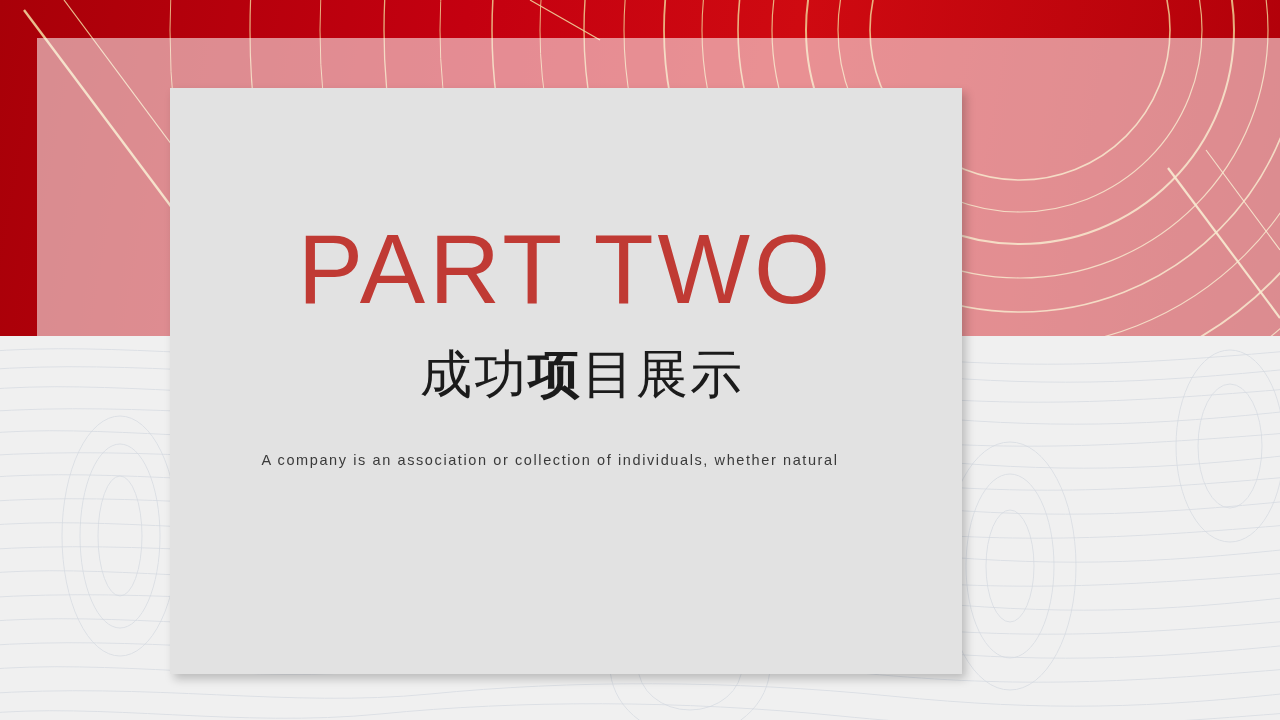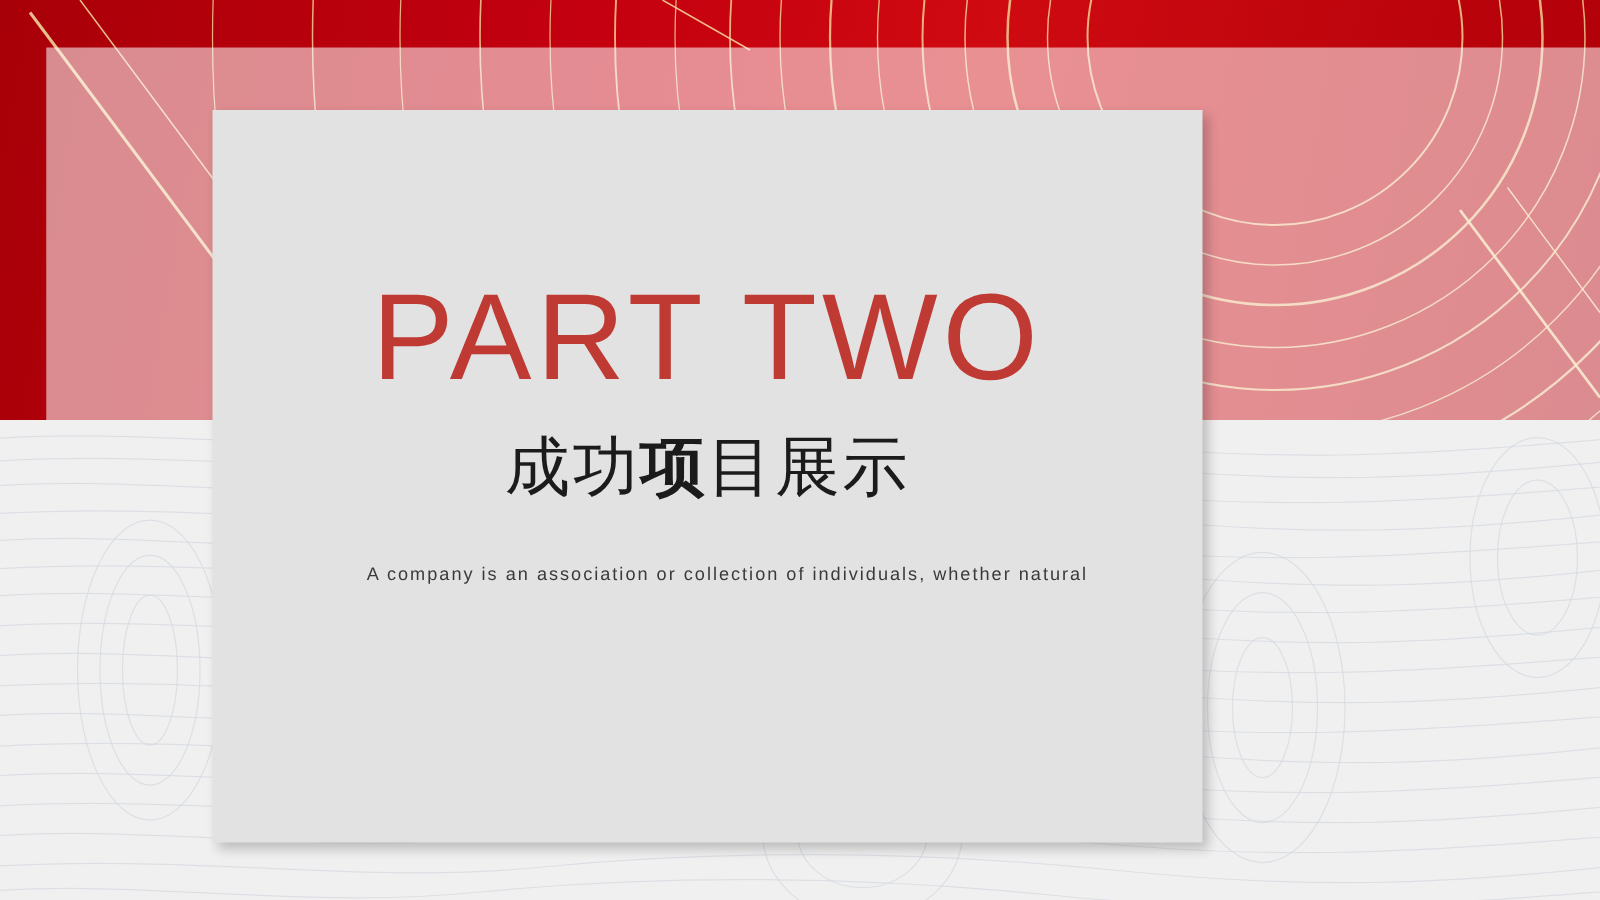--- a/index.html
+++ b/index.html
@@ -78,38 +78,38 @@
     font-family: "Liberation Sans", sans-serif;
     font-size: 98px;
     font-weight: 400;
     letter-spacing: 4px;
     color: #c03a34;
     line-height: 1;
   }
 
   .card-subtitle {
     position: absolute;
-    left: 0;
+    left: 16px;
     top: 257px;
     width: 792px;
     text-align: center;
     font-family: "DejaVu Sans", sans-serif;
     font-size: 52px;
     font-weight: 400;
     letter-spacing: 2px;
     color: #1b1b1b;
     line-height: 1.15;
   }
   .card-subtitle .bold {
     font-weight: 700;
   }
 
   .card-body {
     position: absolute;
-    left: 72px;
+    left: 40px;
     top: 358px;
     width: 680px;
     text-align: center;
     font-family: "Liberation Sans", sans-serif;
     font-size: 14.5px;
     letter-spacing: 1.6px;
     color: #3a3a3a;
     line-height: 2;
   }
 </style>

